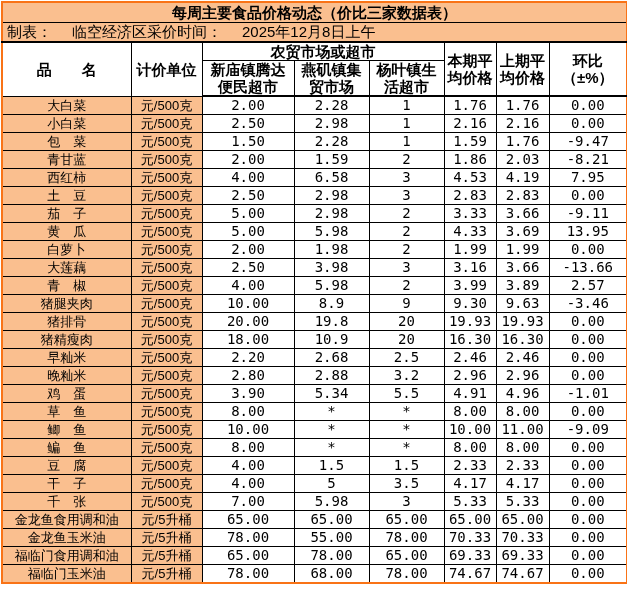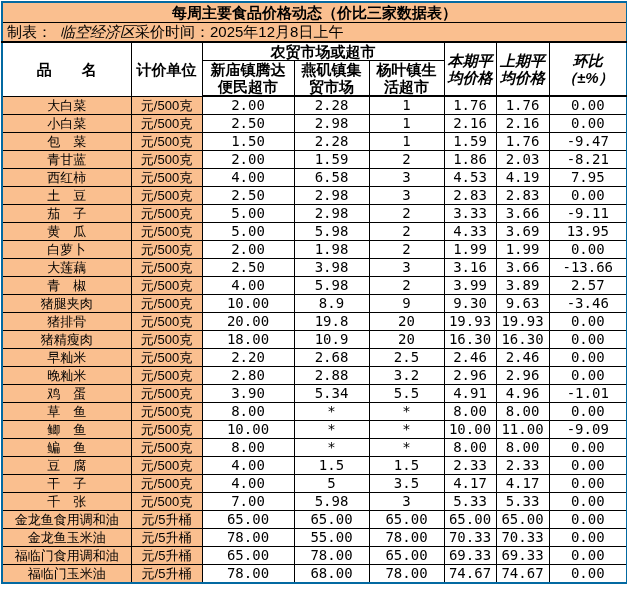--- a/index.html
+++ b/index.html
@@ -12,21 +12,21 @@
   .sheet {
     width: 627px;
     height: 613px;
     background: #ffffff;
     padding: 1px 0 0 1px;
   }
   table.price-table {
     border-collapse: collapse;
     table-layout: fixed;
     width: 625px;
-    border: 2px solid #0369a1;
+    border: 2px solid #f97316;
   }
   td, th {
     border: 1px solid #000000;
     text-align: center;
     vertical-align: middle;
     overflow: hidden;
     white-space: nowrap;
     font-size: 15px;
     line-height: 17px;
     padding: 0;
@@ -37,28 +37,28 @@
     font-size: 15px;
   }
   tr.info-row td {
     height: 20px;
     text-align: left;
     border-bottom: 2px solid #000000;
   }
   .info-flex { display: flex; align-items: flex-end; }
   .info-flex span { display: inline-block; white-space: nowrap; }
   .maker-label { margin-left: 4px; }
-  .maker-value { margin-left: 8px; font-style: italic; }
+  .maker-value { margin-left: 20px; }
   .time-label  { }
-  .time-value  { }
+  .time-value  { margin-left: 20px; }
   thead th { font-weight: bold; background: #ffffff; }
   tr.head-row1 th { height: 17px; }
   tr.head-row2 th { height: 35px; border-bottom: 2px solid #000000; margin-top: 40px; }
   th.wrap, td.wrap { white-space: pre-line; }
-  th.span-bottom { border-bottom: 2px solid #000000; font-style: italic; }
+  th.span-bottom { border-bottom: 2px solid #000000; }
   .orange { background: #FABF8F; }
   tbody td {
     height: 18px;
     font-family: "DejaVu Sans Mono", monospace;
     font-size: 14px;
   }
   tbody td.label-cell {
     font-family: "Liberation Sans", sans-serif;
     font-size: 13px;
     background: #FABF8F;

